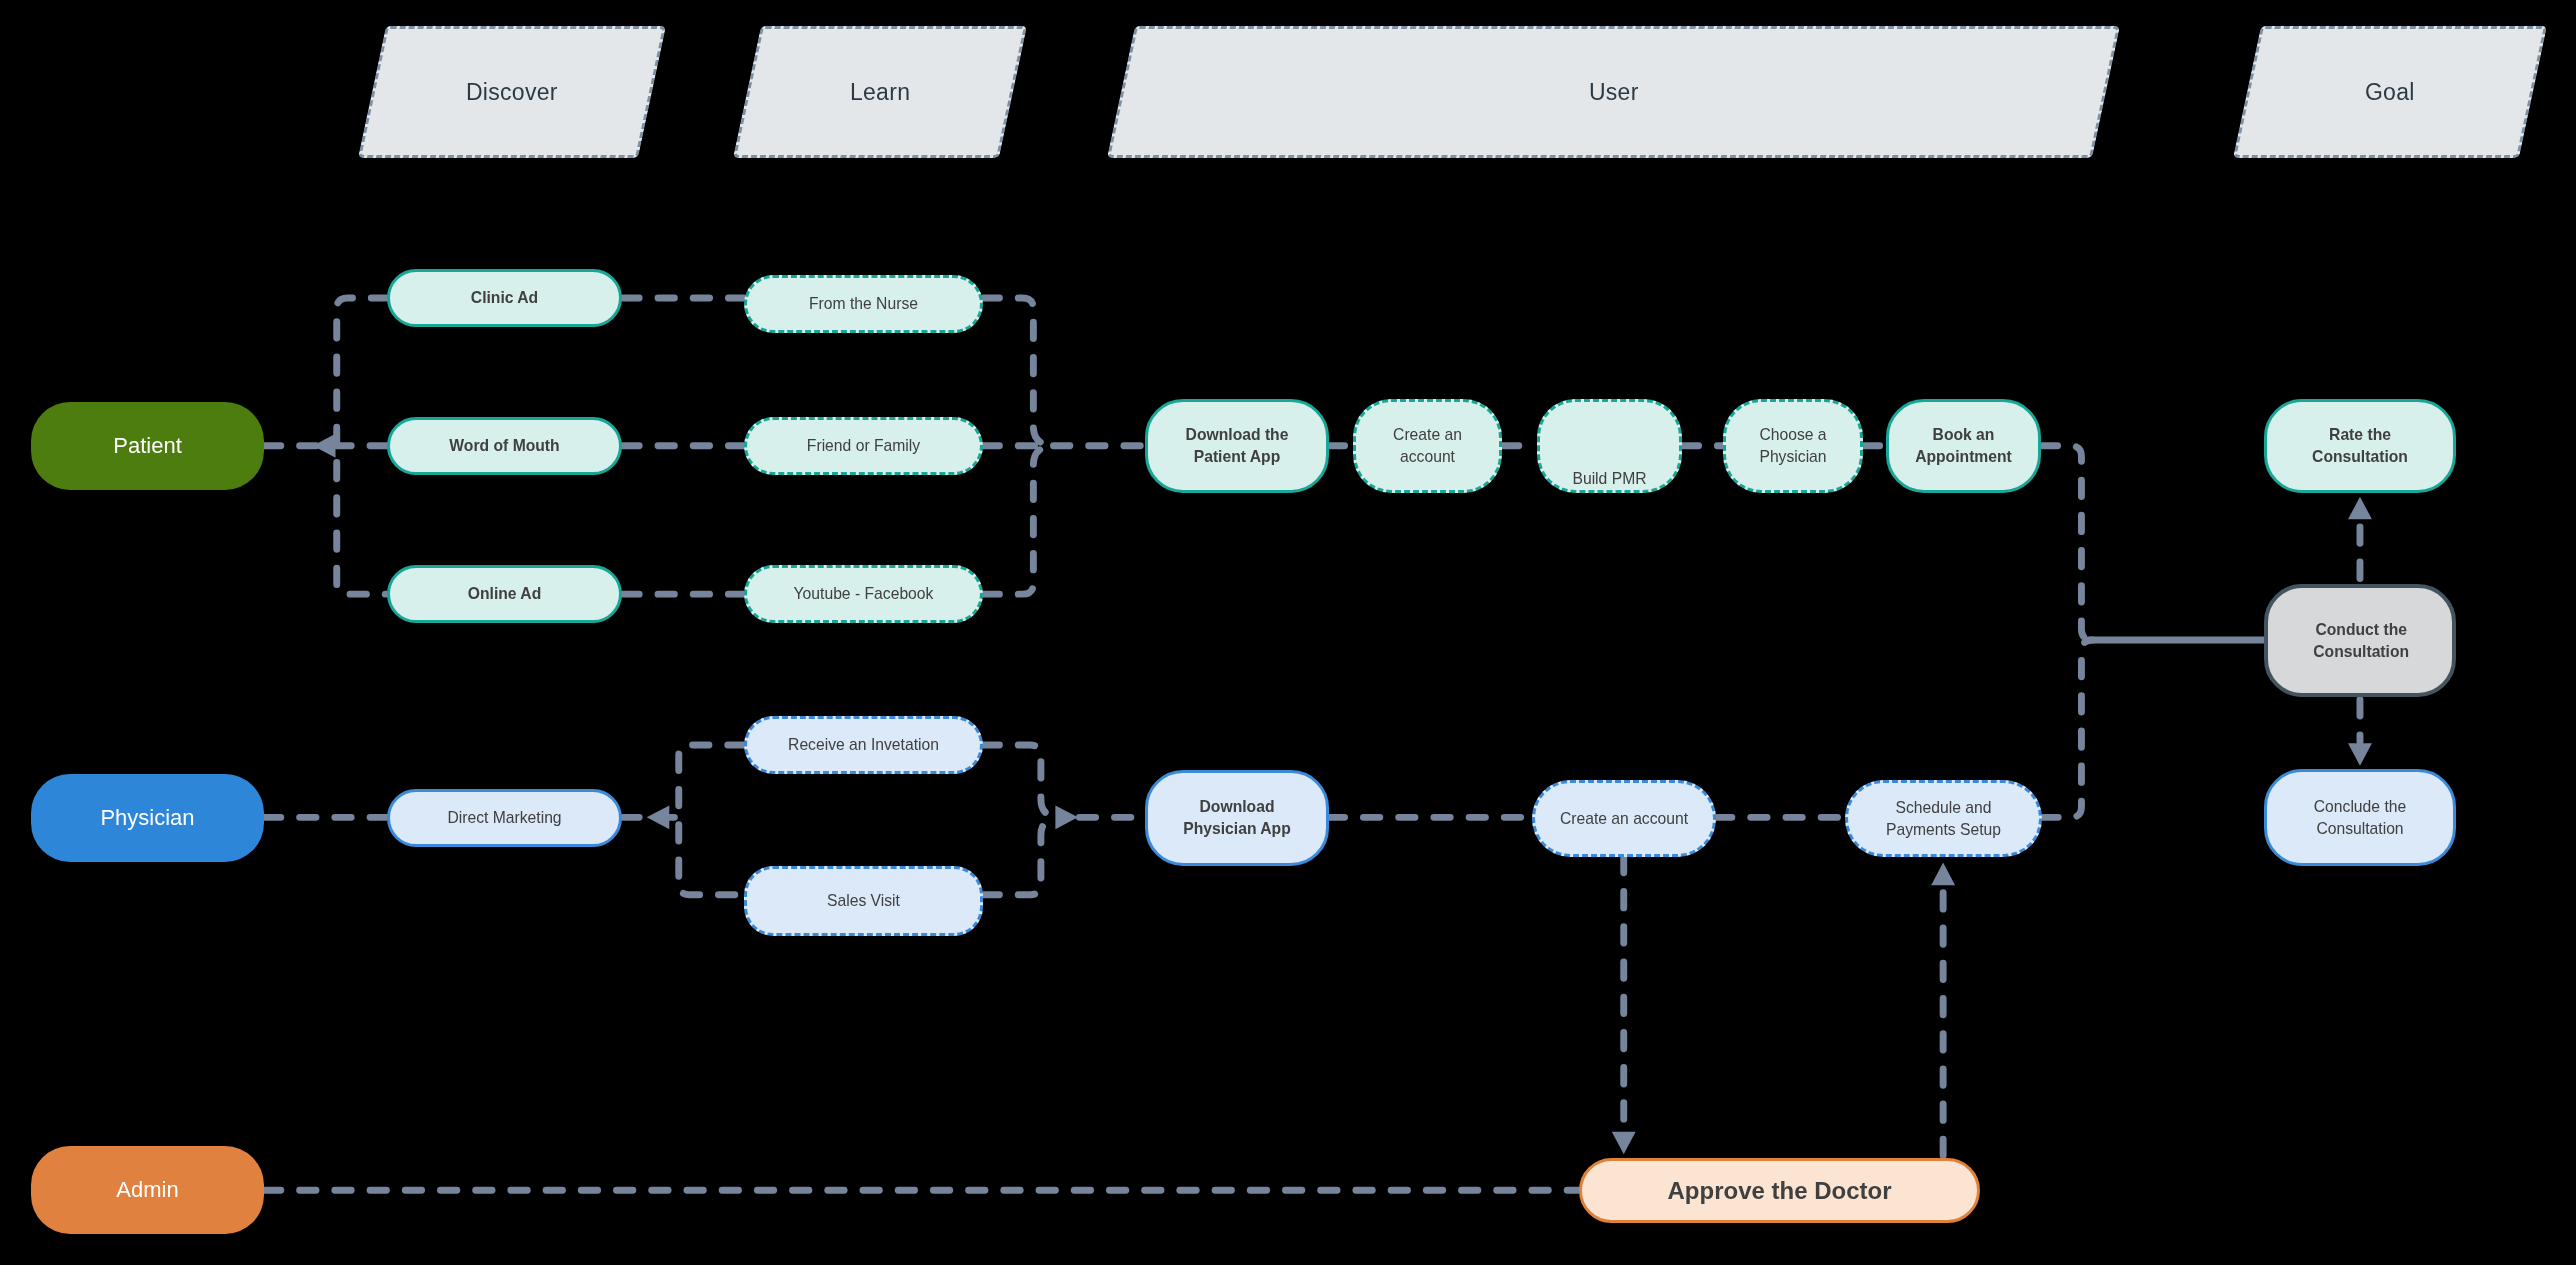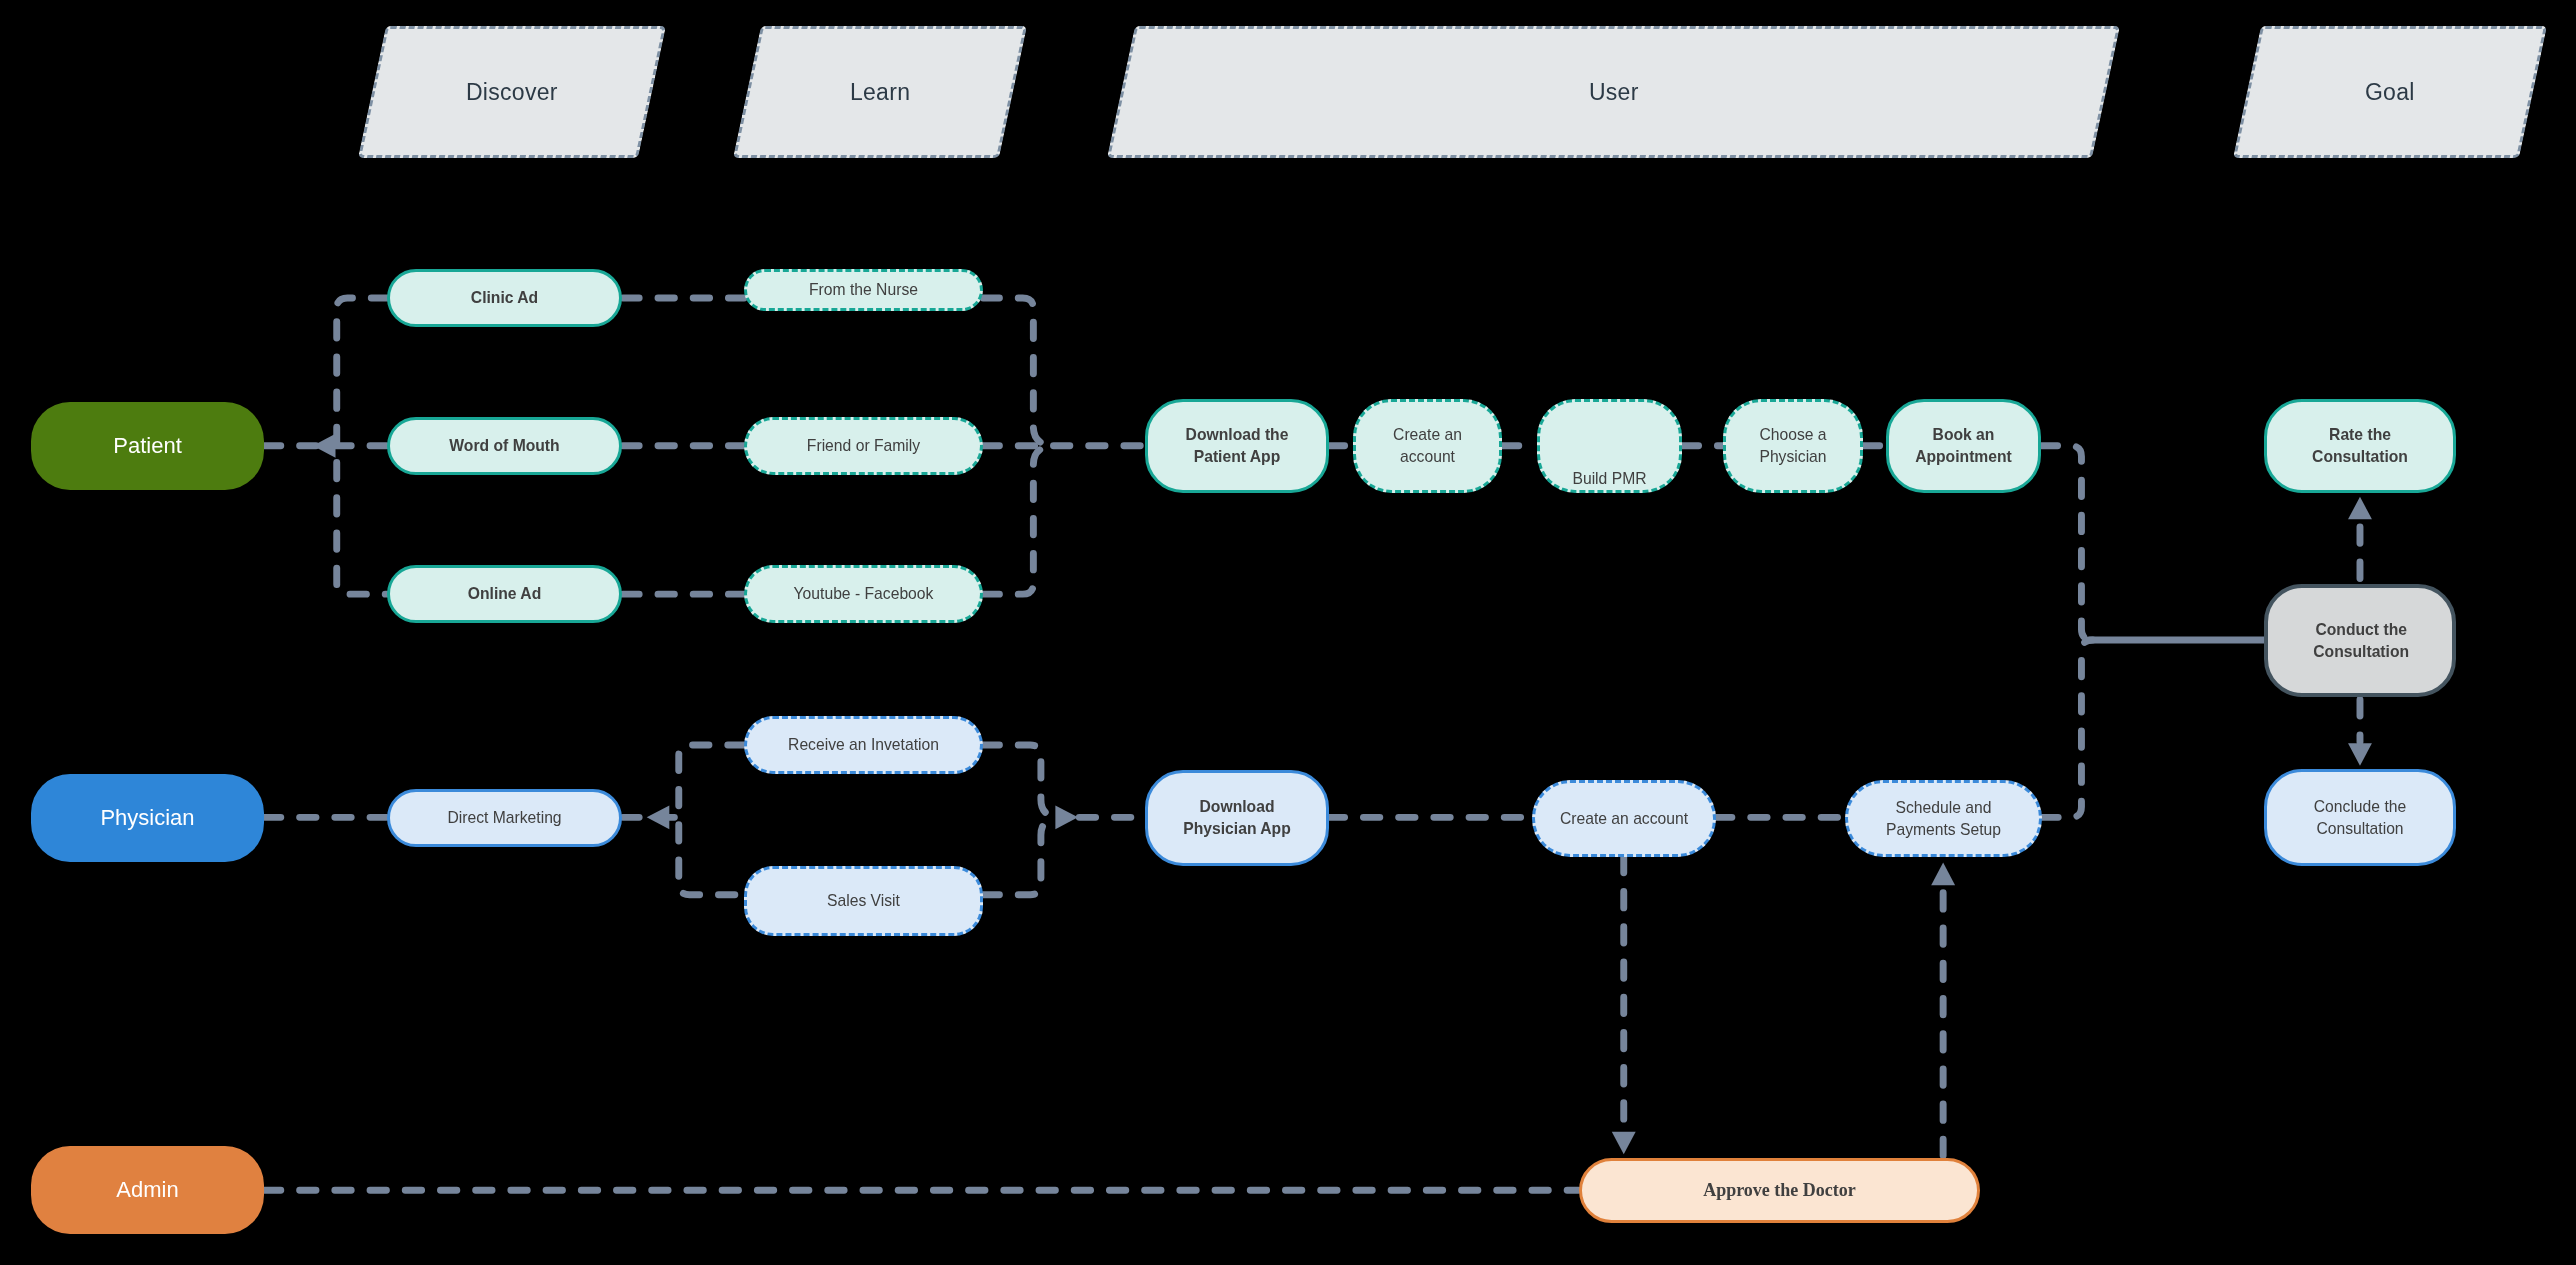--- a/index.html
+++ b/index.html
@@ -51,21 +51,21 @@
   .teal-solid  { background: #d8f0ec; border: 3.8px solid  #18a796; }
   .teal-dash   { background: #d8f0ec; border: 3.8px dashed #18a796; }
   .blue-solid  { background: #dbe9f8; border: 3.8px solid  #3b8ada; }
   .blue-dash   { background: #dbe9f8; border: 3.8px dashed #3b8ada; }
   .gray-solid  { background: #d6d8d9; border: 4.4px solid  #44545f; }
   .orange-solid{ background: #fbe5d2; border: 3.8px solid  #e0813b; }
 
   .roundier { border-radius: 38px; }
   .pad36 { padding: 0 22.6px; }
   .pad26 { padding: 0 16.4px; }
-  .approve { font-size: 18px; border-radius: 33px; font-family: Liberation Serif, serif; }
+  .approve { font-size: 24px; border-radius: 33px; }
 </style>
 </head>
 <body>
 
 <div id="canvas">
 
   <svg id="wires" width="2576" height="1265" viewBox="0 0 4096 2012">
     <g fill="none" stroke="#76859b" stroke-width="11" stroke-linecap="round" stroke-dasharray="26 30">
 
       <path d="M420 709 H616"></path>
@@ -145,21 +145,21 @@
   <div class="node teal-solid bold" style="left:387px;top:269px;width:235px;height:58px;">
     <span>Clinic Ad</span>
   </div>
   <div class="node teal-solid bold" style="left:387px;top:417px;width:235px;height:58px;">
     <span>Word of Mouth</span>
   </div>
   <div class="node teal-solid bold" style="left:387px;top:565px;width:235px;height:58px;">
     <span>Online Ad</span>
   </div>
 
-  <div class="node teal-dash" style="left:744px;top:269px;width:239px;height:42px;">
+  <div class="node teal-dash" style="left:744px;top:275px;width:239px;height:58px;">
     <span>From the Nurse</span>
   </div>
   <div class="node teal-dash" style="left:744px;top:417px;width:239px;height:58px;">
     <span>Friend or Family</span>
   </div>
   <div class="node teal-dash" style="left:744px;top:565px;width:239px;height:58px;">
     <span>Youtube - Facebook</span>
   </div>
 
   <div class="node teal-solid bold roundier pad26" style="left:1145px;top:399px;width:184px;height:94px;">

